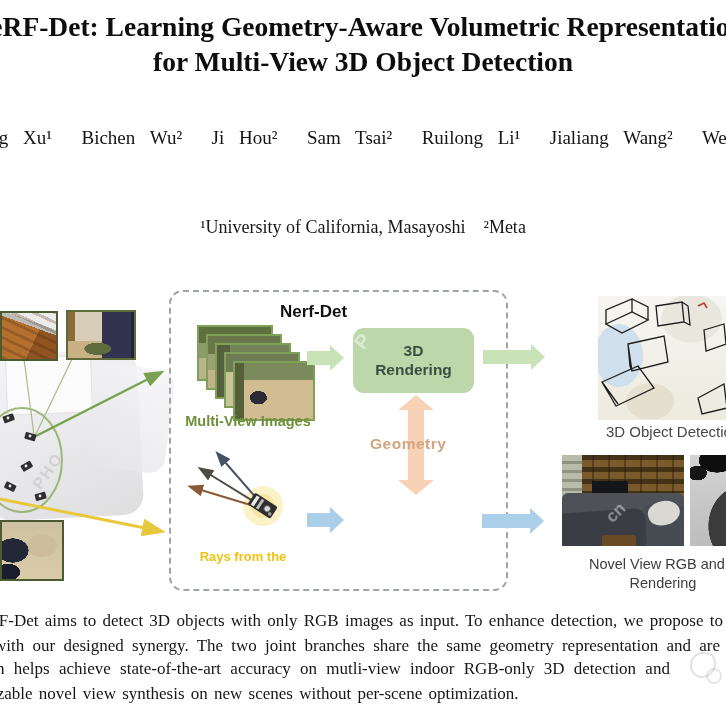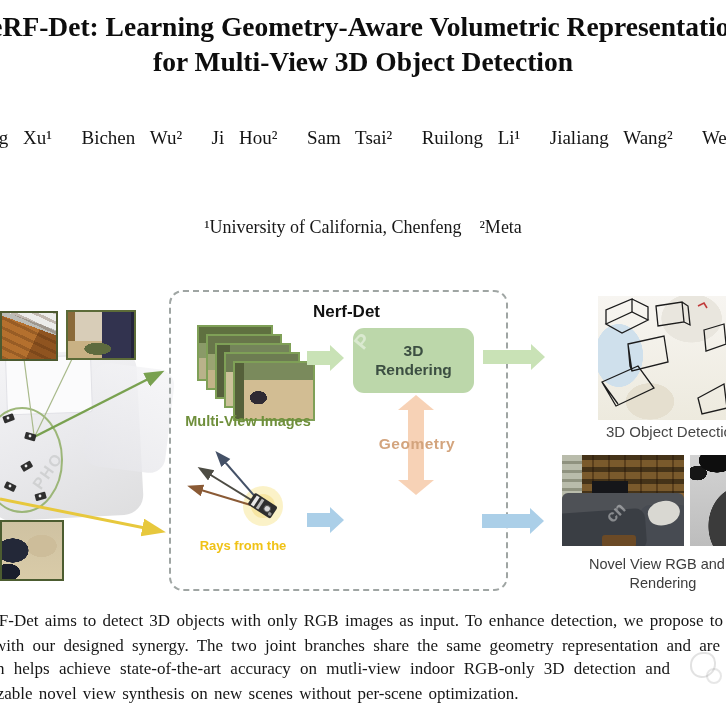--- a/index.html
+++ b/index.html
@@ -44,21 +44,21 @@
   #photo-c{left:0;top:520px;width:60px;height:57px;border-color:#4c5c30;
     background:
       radial-gradient(26px 20px at 18% 50%,#232838 0 60%,rgba(0,0,0,0) 61%),
       radial-gradient(20px 14px at 10% 88%,#1a1e2c 0 60%,rgba(0,0,0,0) 61%),
       radial-gradient(30px 22px at 66% 42%,#cdbd9a 0 50%,rgba(0,0,0,0) 51%),
       linear-gradient(180deg,#cfc2a2,#d9cba8);}
 
   
   #dashed-box{left:169px;top:290px;width:335px;height:297px;border:2px dashed var(--dashed-border);
               border-radius:14px;}
-  #pipeline-title{left:280px;top:302px;width:100px;text-align:right;font-weight:bold;
+  #pipeline-title{left:280px;top:302px;width:100px;text-align:left;font-weight:bold;
                   font-size:17px;color:#111;}
 
   
   .simg{position:absolute;width:72px;height:52px;border:2px solid #7fa057;background:#9aa472;}
   #mvstack{left:197px;top:325px;width:120px;height:95px;}
   .simg.s0{left:0;top:0;background:linear-gradient(180deg,#5f7040 0 30%,#8a9a68 30% 60%,#b9b28a 60%);}
   .simg.s1{left:9px;top:9px;background:linear-gradient(180deg,#68764a 0 35%,#9aa472 35% 65%,#c2b388 65%);}
   .simg.s2{left:18px;top:18px;background:linear-gradient(90deg,#55603c 0 18%,rgba(0,0,0,0) 18%),linear-gradient(180deg,#74845a 0 40%,#c8b98c 40%);}
   .simg.s3{left:27px;top:27px;background:linear-gradient(180deg,#6d7c52 0 35%,#ccc29a 35%);}
   .simg.s4{left:36px;top:36px;width:78px;height:56px;
@@ -85,25 +85,25 @@
 
   
   #geo-arrow{left:398px;top:395px;width:36px;height:100px;opacity:.72;}
   #geo-arrow .geo-shaft{position:absolute;left:10px;top:13px;width:16px;height:74px;background:var(--geometry-orange);}
   #geo-arrow .geo-up{position:absolute;left:0;top:0;width:0;height:0;
       border-left:18px solid transparent;border-right:18px solid transparent;
       border-bottom:15px solid var(--geometry-orange);}
   #geo-arrow .geo-down{position:absolute;left:0;bottom:0;width:0;height:0;
       border-left:18px solid transparent;border-right:18px solid transparent;
       border-top:15px solid var(--geometry-orange);}
-  #geo-label{left:370px;top:435px;width:94px;text-align:center;font-size:15.5px;font-weight:600;
+  #geo-label{left:370px;top:435px;width:94px;text-align:left;font-size:15.5px;font-weight:600;
              color:var(--geometry-text);letter-spacing:.5px;}
 
   
-  #rays-label{left:181px;top:537px;width:124px;text-align:center;font-weight:bold;font-size:13px;
+  #rays-label{left:181px;top:548px;width:124px;text-align:center;font-weight:bold;font-size:13px;
               line-height:1.45;color:var(--rays-label);text-shadow:0 0 2px #fff;}
 
   
   #det-output{left:598px;top:296px;width:130px;height:124px;
     background:
       radial-gradient(40px 52px at 16% 48%,#cfe0ec 0 60%,rgba(0,0,0,0) 61%),
       radial-gradient(50px 40px at 72% 18%,#e9e6de 0 60%,rgba(0,0,0,0) 61%),
       radial-gradient(40px 30px at 40% 85%,#e5dfcf 0 60%,rgba(0,0,0,0) 61%),
       linear-gradient(180deg,#f7f5f1,#edeade);}
   #det-label{left:606px;top:423px;white-space:nowrap;font-size:15px;color:#474747;}
@@ -151,21 +151,21 @@
   #wm-swirl2{left:706px;top:668px;width:12px;height:12px;border:2px solid rgba(160,160,160,.25);border-radius:50%;}
 </style>
 </head>
 <body>
 
 <div id="page">
 
   <div id="title1" class="crop-line title">NeRF-Det: Learning Geometry-Aware Volumetric Representations</div>
   <div id="title2" class="crop-line title">for Multi-View 3D Object Detection</div>
   <div id="authors1" class="crop-line authors">Chenfeng Xu¹  Bichen Wu²  Ji Hou²  Sam Tsai²  Ruilong Li¹  Jialiang Wang²  Wei Zhan¹</div>
-  <div id="affil" class="crop-line">¹University of California, Chenfeng    ²Meta</div>
+  <div id="affil" class="crop-line">¹University of California, Masayoshi    ²Meta</div>
 
   <div id="mesh1" class="abs mesh"></div>
   <div id="mesh2" class="abs"></div>
   <div id="mesh3" class="abs"></div>
 
   <svg class="abs" id="scene-lines" style="left:0;top:285px;" width="310" height="315" viewBox="0 0 310 315">
     <defs>
       <marker id="ah-green" markerWidth="9" markerHeight="9" refX="6" refY="3" orient="auto">
         <path d="M0,0 L8,3 L0,6 Z" fill="#79a150"></path>
       </marker>

